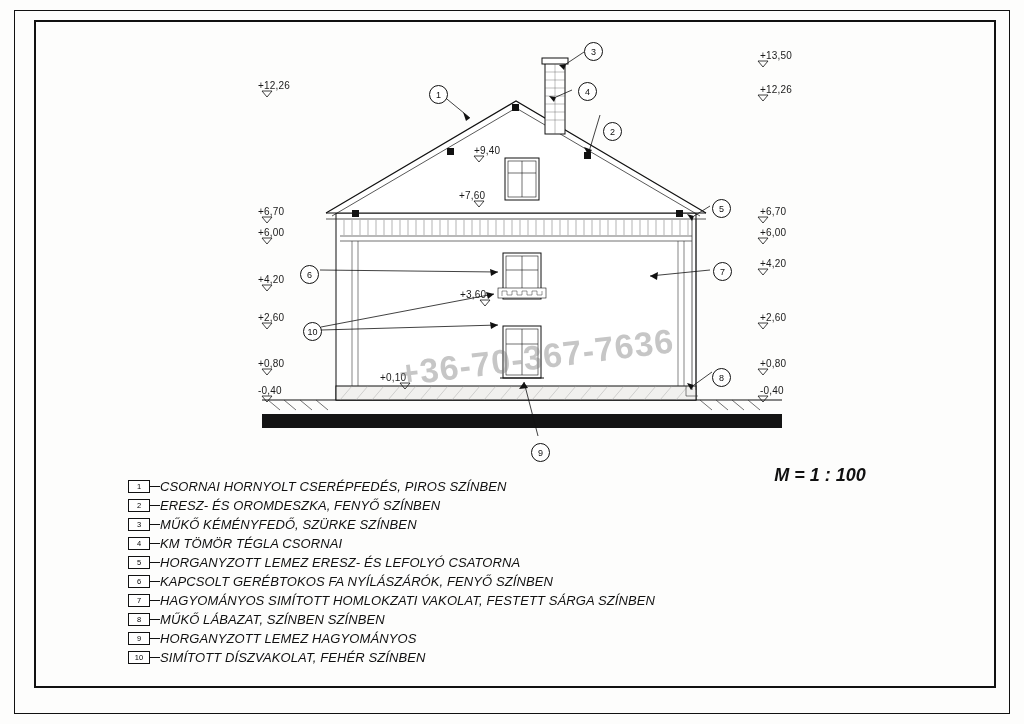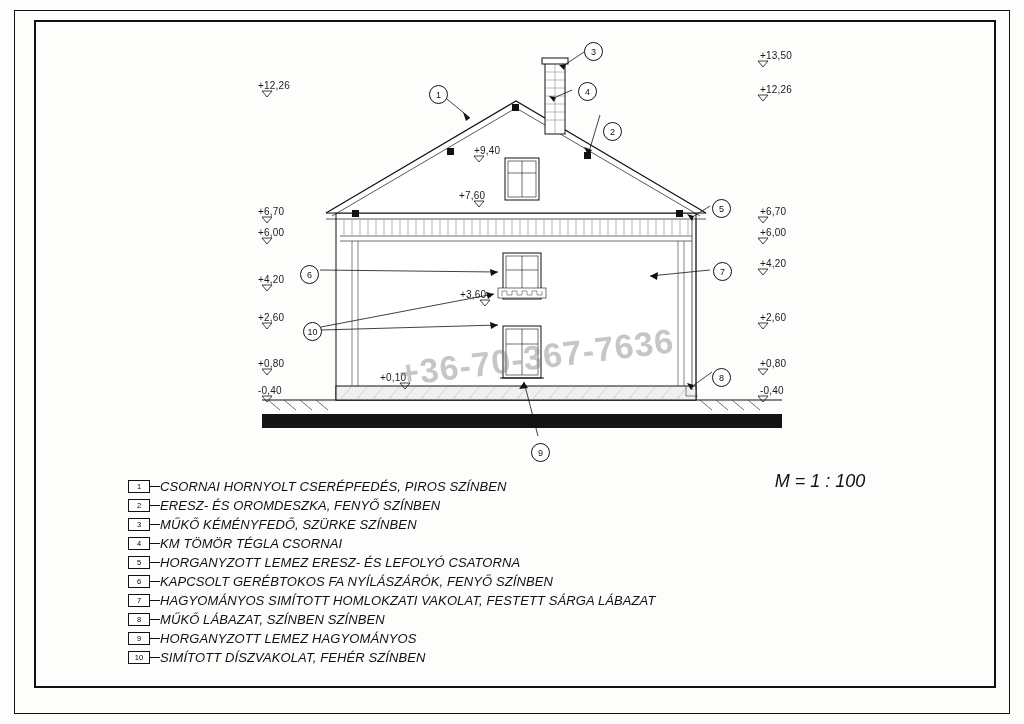--- a/index.html
+++ b/index.html
@@ -107,24 +107,24 @@
   }
   .title-main {
     font-size: 22px;
     font-weight: bold;
     font-style: italic;
     color: #111;
     letter-spacing: 0.5px;
   }
   .title-scale {
     font-size: 18px;
-    font-weight: normal;
+    font-weight: bold;
     font-style: italic;
     color: #111;
-    margin-top: 16px;
+    margin-top: 10px;
   }
 
   
   .watermark {
     position: absolute;
     left: 398px;
     top: 338px;
     font-size: 34px;
     font-weight: bold;
     color: rgba(120,120,120,0.42);
@@ -417,21 +417,21 @@
       <div class="legend-text">HORGANYZOTT LEMEZ ERESZ- ÉS LEFOLYÓ CSATORNA</div>
     </div>
     <div class="legend-row">
       <div class="legend-num">6</div>
       <div class="legend-dash"></div>
       <div class="legend-text">KAPCSOLT GERÉBTOKOS FA NYÍLÁSZÁRÓK, FENYŐ SZÍNBEN</div>
     </div>
     <div class="legend-row">
       <div class="legend-num">7</div>
       <div class="legend-dash"></div>
-      <div class="legend-text">HAGYOMÁNYOS SIMÍTOTT HOMLOKZATI VAKOLAT, FESTETT SÁRGA LÁBAZAT</div>
+      <div class="legend-text">HAGYOMÁNYOS SIMÍTOTT HOMLOKZATI VAKOLAT, FESTETT SÁRGA SZÍNBEN</div>
     </div>
     <div class="legend-row">
       <div class="legend-num">8</div>
       <div class="legend-dash"></div>
       <div class="legend-text">MŰKŐ LÁBAZAT, SZÍNBEN SZÍNBEN</div>
     </div>
     <div class="legend-row">
       <div class="legend-num">9</div>
       <div class="legend-dash"></div>
       <div class="legend-text">HORGANYZOTT LEMEZ HAGYOMÁNYOS</div>

